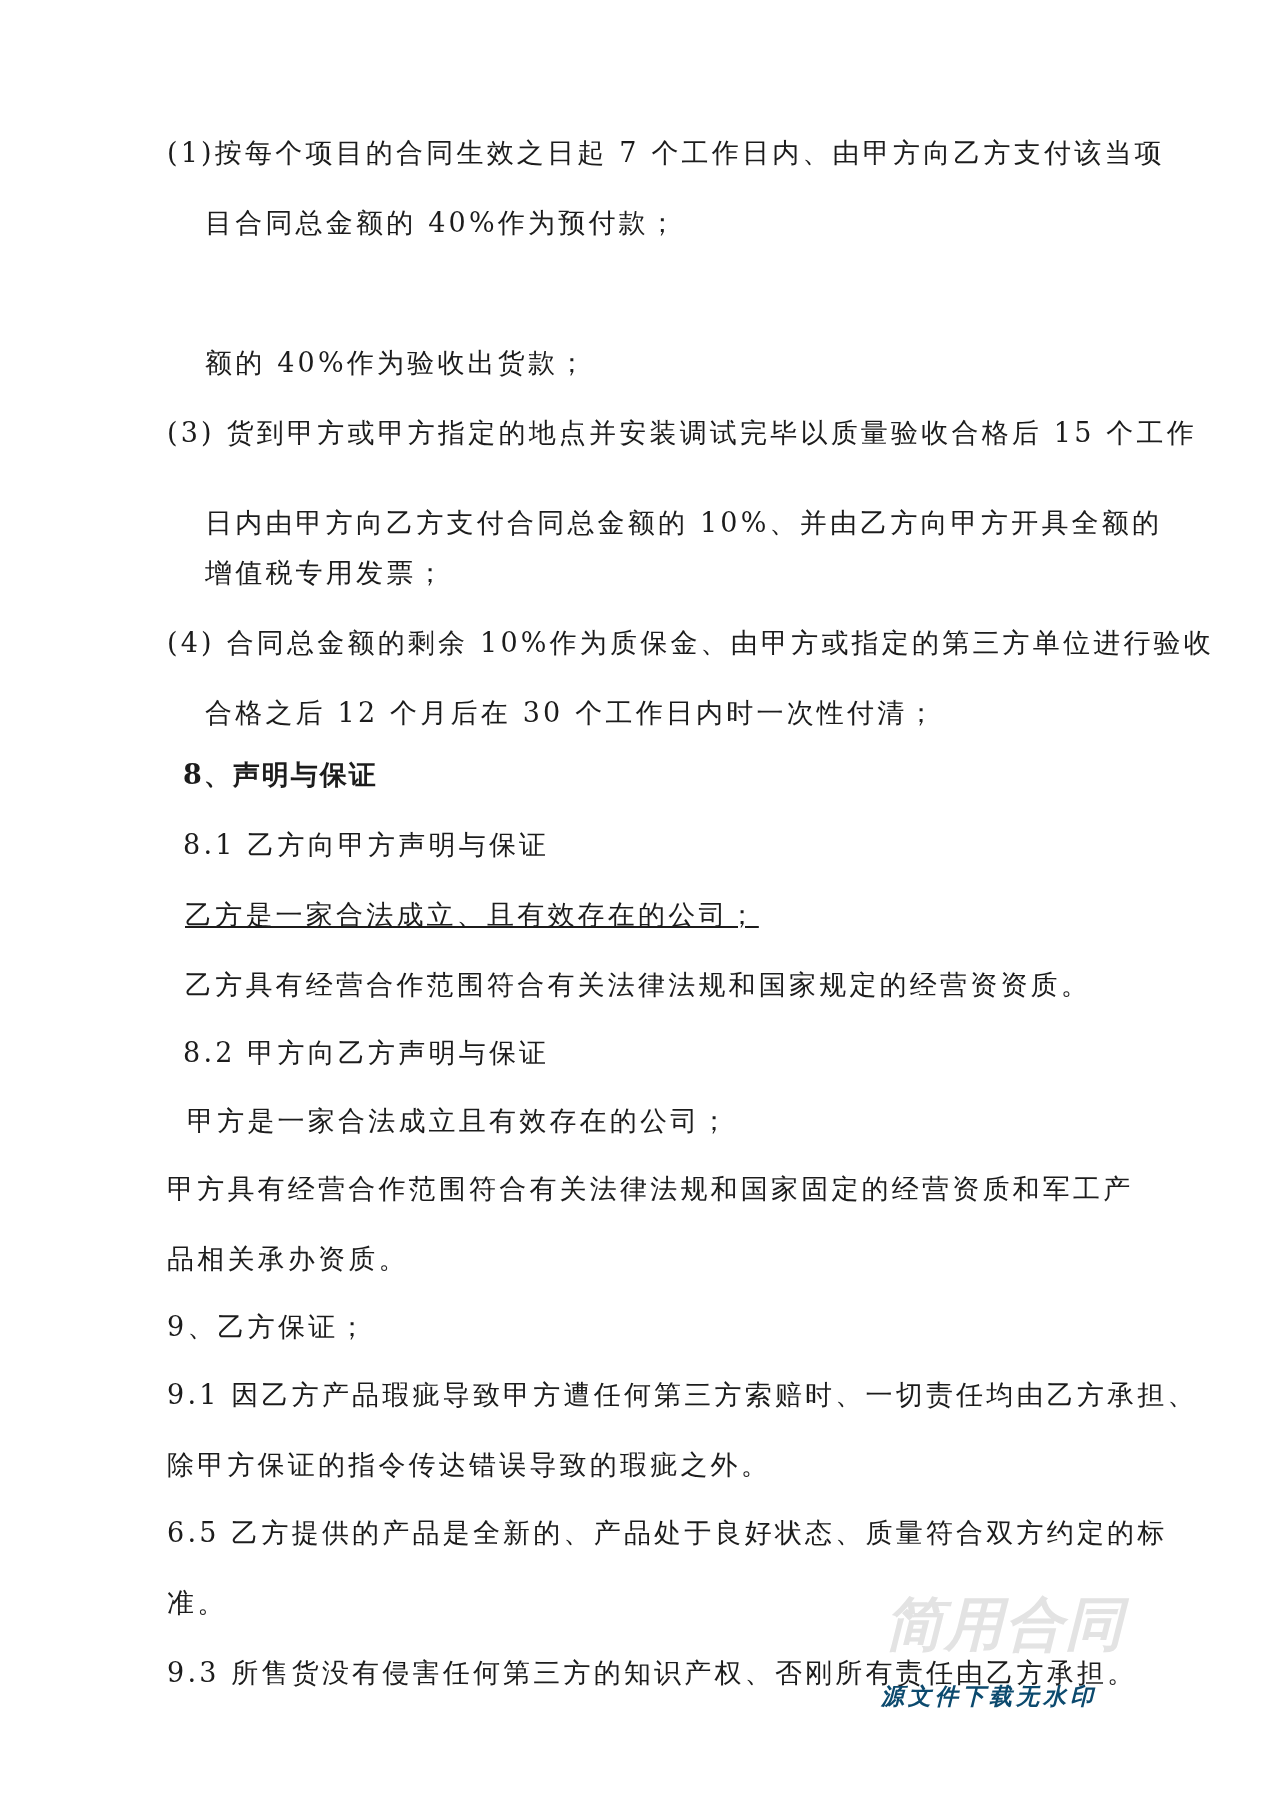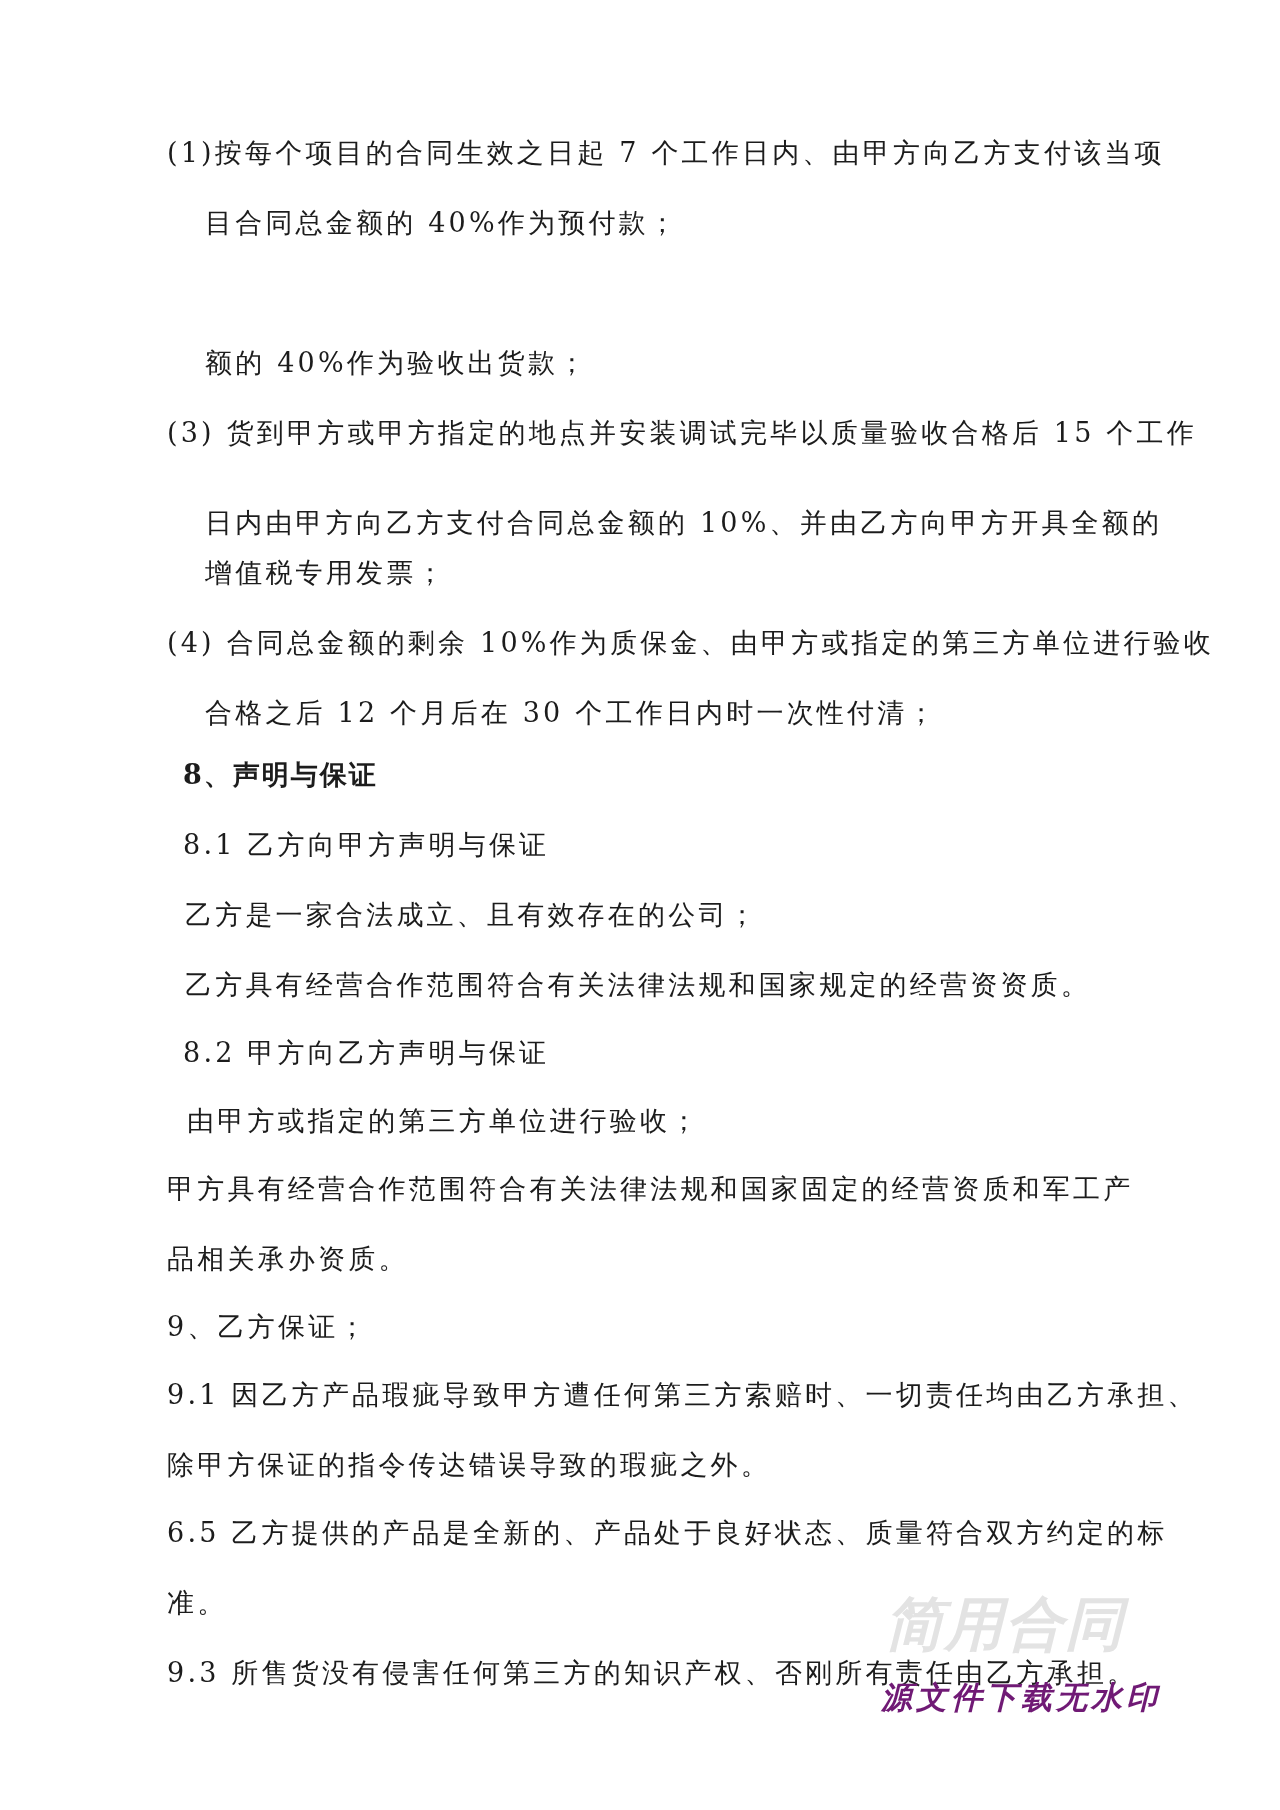--- a/index.html
+++ b/index.html
@@ -44,26 +44,26 @@
       font-family: "DejaVu Sans", "Liberation Sans", sans-serif;
       font-weight: bold;
       font-style: italic;
       font-size: 58px;
       line-height: 68px;
       color: #e3e3e3;
       letter-spacing: 2px;
       white-space: nowrap;
     }
     .wm-small {
-      font-family: Liberation Sans, sans-serif;
+      font-family: Liberation Mono, monospace;
       font-weight: bold;
       font-style: italic;
-      font-size: 31px;
+      font-size: 23px;
       line-height: 36px;
-      color: #701a75;
+      color: #0c4a6e;
       letter-spacing: 4px;
       white-space: nowrap;
       margin-top: 22px;
       margin-left: -4px;
     }
   </style>
 </head>
 <body>
 
 <div class="page">
@@ -75,24 +75,24 @@
 
   <div class="line" style="left:167px; top:416px;">(3) 货到甲方或甲方指定的地点并安装调试完毕以质量验收合格后 15 个工作</div>
   <div class="line" style="left:205px; top:486px;margin-top:20px;">日内由甲方向乙方支付合同总金额的 10%、并由乙方向甲方开具全额的</div>
   <div class="line" style="left:205px; top:556px;">增值税专用发票；</div>
 
   <div class="line" style="left:167px; top:626px;">(4) 合同总金额的剩余 10%作为质保金、由甲方或指定的第三方单位进行验收</div>
   <div class="line" style="left:205px; top:696px;">合格之后 12 个月后在 30 个工作日内时一次性付清；</div>
 
   <div class="line bold" style="left:183px; top:758px;text-align:center;">8、声明与保证</div>
   <div class="line" style="left:183px; top:828px;">8.1  乙方向甲方声明与保证</div>
-  <div class="line" style="left:185px; top:898px;">乙方是一家合法成立、且有效存在的公司；</div>
+  <div class="line" style="left:185px; top:898px;text-decoration:underline;">乙方是一家合法成立、且有效存在的公司；</div>
   <div class="line" style="left:185px; top:968px;">乙方具有经营合作范围符合有关法律法规和国家规定的经营资资质。</div>
   <div class="line" style="left:183px; top:1036px;">8.2  甲方向乙方声明与保证</div>
-  <div class="line" style="left:187px; top:1104px;">由甲方或指定的第三方单位进行验收；</div>
+  <div class="line" style="left:187px; top:1104px;">甲方是一家合法成立且有效存在的公司；</div>
   <div class="line" style="left:167px; top:1172px;">甲方具有经营合作范围符合有关法律法规和国家固定的经营资质和军工产</div>
   <div class="line" style="left:167px; top:1242px;">品相关承办资质。</div>
 
   <div class="line" style="left:167px; top:1310px;">9、乙方保证；</div>
   <div class="line" style="left:167px; top:1378px;">9.1  因乙方产品瑕疵导致甲方遭任何第三方索赔时、一切责任均由乙方承担、</div>
   <div class="line" style="left:167px; top:1448px;">除甲方保证的指令传达错误导致的瑕疵之外。</div>
   <div class="line" style="left:167px; top:1516px;">6.5 乙方提供的产品是全新的、产品处于良好状态、质量符合双方约定的标</div>
   <div class="line" style="left:167px; top:1586px;">准。</div>
   <div class="line" style="left:167px; top:1656px;">9.3  所售货没有侵害任何第三方的知识产权、否刚所有责任由乙方承担。</div>
 

